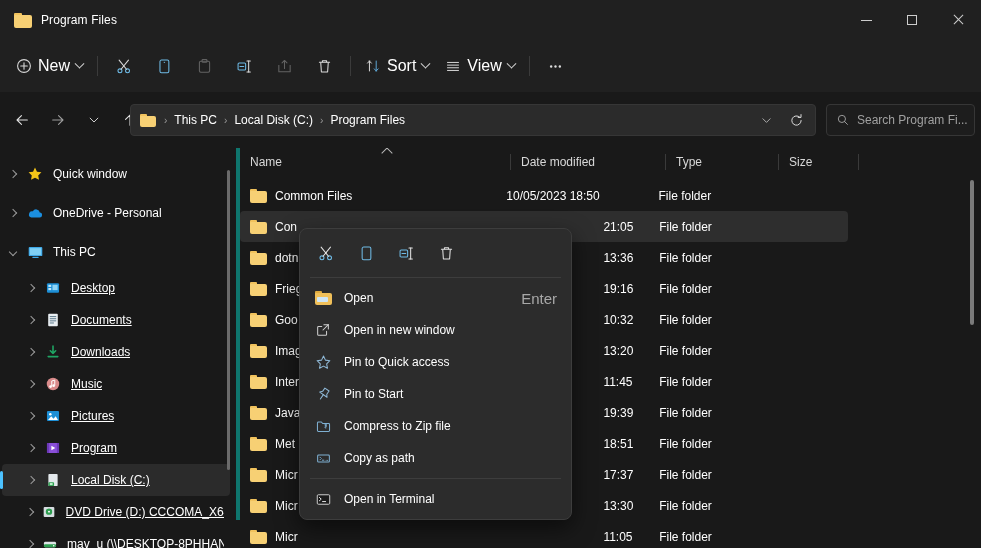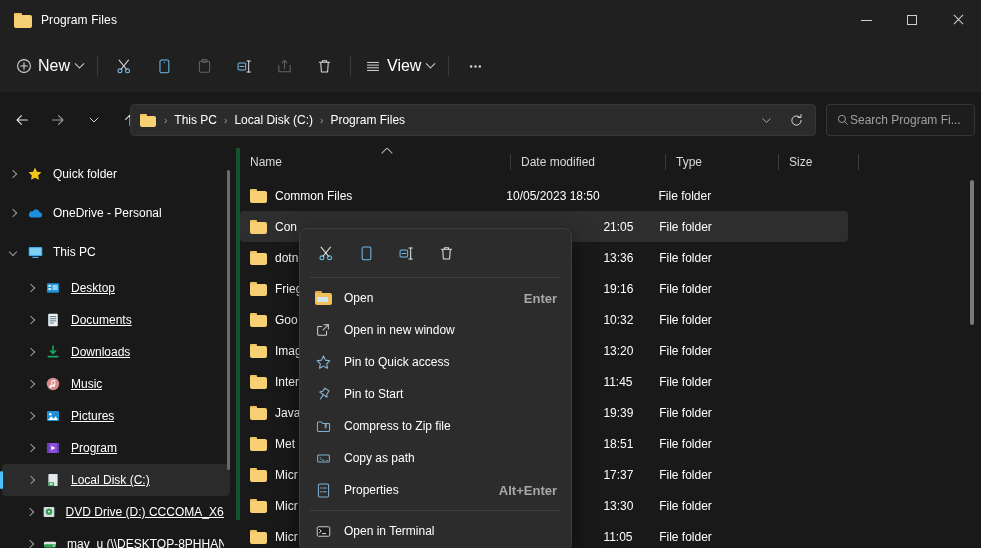--- a/index.html
+++ b/index.html
@@ -4,21 +4,21 @@
 <style>
   * { box-sizing: border-box; margin: 0; padding: 0; }
   html, body {
     width: 981px; height: 548px;
     background: #191919;
     font-family: "Liberation Sans", sans-serif;
     overflow: hidden;
     color: #ffffff;
     -webkit-font-smoothing: antialiased;
   }
-  #app { position: relative; width: 981px; height: 520px; background: #14532d; }
+  #app { position: relative; width: 981px; height: 520px; background: #0f766e; }
 
   
   .titlebar {
     position: absolute; left: 0; top: 0; width: 981px; height: 40px;
     background: #202020; display: flex; align-items: center;
   }
   .title-folder-icon { margin-left: 14px; width: 18px; height: 15px; position: relative; }
   .title-folder-icon .fb { position: absolute; left:0; top:2px; width:18px; height:13px; background:#f7d074; border-radius:1px 2px 2px 2px; }
   .title-folder-icon .ft { position: absolute; left:0; top:0px; width:8px; height:4px; background:#f1c25c; border-radius:1px 1px 0 0; }
   .title-text { margin-left: 9px; font-size: 12px; color: #ffffff; letter-spacing: .1px; }
@@ -75,21 +75,21 @@
   .crumb-sep { color: #9a9a9a; font-size: 10px; padding: 0 2px; }
   .ab-right { margin-left: auto; display: flex; align-items: center; }
   .ab-chev { width: 28px; height: 28px; display:flex; align-items:center; justify-content:center; }
   .ab-refresh { width: 32px; height: 28px; display:flex; align-items:center; justify-content:center; margin-right:3px; }
   .searchbox {
     position: absolute; left: 826px; top: 104px; width: 149px; height: 32px;
     background: #1d1d1d; border: 1px solid #363636; border-radius: 4px;
     display: flex; align-items: center; overflow: hidden;
   }
   .search-ico { margin-left: 9px; display:flex; }
-  .search-ph { font-size: 12px; color: #a0a0a0; white-space: nowrap; }
+  .search-ph { margin-left: 7px; font-size: 12px; color: #a0a0a0; white-space: nowrap; }
 
   
   .sidebar {
     position: absolute; left: 0; top: 148px; width: 236px; height: 400px;
     background: #191919; overflow: hidden;
   }
   .side-item {
     height: 32px; display: flex; align-items: center; border-radius: 4px;
     margin: 0 6px 0 2px; padding-right: 6px; color: #ffffff; font-size: 12px;
     position: relative;
@@ -155,21 +155,21 @@
   .ctx-qbtn {
     width: 40px; height: 32px; border-radius: 4px; display: flex;
     align-items: center; justify-content: center;
   }
   .ctx-sep { height: 1px; background: #3d3d3d; margin: 4px 10px; }
   .ctx-item {
     height: 32px; display: flex; align-items: center; border-radius: 4px;
     margin: 0 4px; padding: 0 8px; font-size: 12px; color: #ffffff;
   }
   .ctx-ico { width: 22px; display: flex; align-items: center; justify-content: center; margin-right: 10px; }
-  .ctx-accel { margin-left: auto; font-size: 13px; color: #a8a8a8; padding-right: 2px; font-weight: bold; }
+  .ctx-accel { margin-left: auto; font-size: 15px; color: #a8a8a8; padding-right: 2px; }
   .ctx-folder { width: 17px; height: 14px; position: relative; }
   .ctx-folder .fb { position:absolute; left:0; top:2px; width:17px; height:12px; background:#f0c05a; border-radius:1px 2px 2px 2px; }
   .ctx-folder .ft { position:absolute; left:0; top:0; width:7px; height:4px; background:#e0ab3f; border-radius:1px 1px 0 0; }
   .ctx-folder .fp { position:absolute; left:2px; top:6px; width:11px; height:5px; background:#cfe6f7; border-radius:1px;}
 </style>
 </head>
 <body>
 
 <div id="app">
 
@@ -245,20 +245,28 @@
     <div class="cb-item cb-icon-btn">
       <svg class="ic" width="17" height="17" viewBox="0 0 18 18">
         <path d="M3.6 4.6h10.8" stroke="#dcdcdc" stroke-width="1.1" stroke-linecap="round"></path>
         <path d="M5 4.6l.7 10.2h6.6l.7-10.2" fill="none" stroke="#dcdcdc" stroke-width="1.1" stroke-linejoin="round"></path>
         <path d="M6.8 4.6V2.8h4.4v1.8" fill="none" stroke="#dcdcdc" stroke-width="1.1" stroke-linejoin="round"></path>
       </svg>
     </div>
 
     <div class="cb-sep"></div>
 
+    <div class="cb-item">
+      <svg class="ic" width="16" height="16" viewBox="0 0 18 18">
+        <path d="M5 3.4v11.2M5 3.4L2.8 5.8M5 3.4l2.2 2.4" fill="none" stroke="#dcdcdc" stroke-width="1.1" stroke-linecap="round" stroke-linejoin="round"></path>
+        <path d="M12.6 14.6V3.4M12.6 14.6l2.2-2.4M12.6 14.6l-2.2-2.4" fill="none" stroke="#5fa8d8" stroke-width="1.1" stroke-linecap="round" stroke-linejoin="round"></path>
+      </svg>
+      <span class="cb-label">Sort</span>
+      <span class="chev"></span>
+    </div>
 
     <div class="cb-item">
       <svg class="ic" width="16" height="16" viewBox="0 0 18 18">
         <path d="M2.8 5h12.4M2.8 8h12.4M2.8 11h12.4M2.8 14h12.4" stroke="#dcdcdc" stroke-width="1.1" stroke-linecap="round"></path>
       </svg>
       <span class="cb-label">View</span>
       <span class="chev"></span>
     </div>
 
     <div class="cb-sep"></div>
@@ -337,21 +345,21 @@
 
     <div class="side-item" style="margin-top:10px">
       <div class="twisty">
           <div class="tw"></div>
         </div>
       <div class="side-ico">
         <svg width="16" height="16" viewBox="0 0 18 18">
             <path d="M9 1.8l2.2 4.6 5 .7-3.6 3.5.9 5-4.5-2.4-4.5 2.4.9-5L1.8 7.1l5-.7z" fill="#f5c518"></path>
           </svg>
       </div>
-      <span class="side-label">Quick folder</span>
+      <span class="side-label">Quick window</span>
     </div>
 
     <div class="side-item" style="margin-top:7px">
       <div class="twisty">
           <div class="tw"></div>
         </div>
       <div class="side-ico">
         <svg width="17" height="17" viewBox="0 0 18 18">
             <path d="M4.6 13.2h8.6a2.6 2.6 0 0 0 .3-5.2 3.9 3.9 0 0 0-7.3-1.3 2.9 2.9 0 0 0-1.6 6.5z" fill="#1b8fe0"></path>
           </svg>
@@ -776,32 +784,20 @@
           <rect x="2.8" y="5.4" width="12.4" height="7.4" rx="1" fill="none" stroke="#7fb0d2" stroke-width="1.1"></rect>
           <path d="M5.2 7.6l1.4 1.4-1.4 1.4M7.8 10.8h1.6" stroke="#7fb0d2" stroke-width="1" stroke-linecap="round" stroke-linejoin="round"></path>
           <circle cx="11.8" cy="10.8" r=".55" fill="#7fb0d2"></circle>
           <circle cx="13.2" cy="10.8" r=".55" fill="#7fb0d2"></circle>
         </svg>
       </span>
       <span>Copy as path</span>
       <span class="ctx-accel"></span>
     </div>
 
-    <div class="ctx-item">
-      <span class="ctx-ico">
-        <svg width="17" height="17" viewBox="0 0 18 18">
-          <rect x="3.6" y="2.2" width="10.8" height="13.6" rx="1.2" fill="none" stroke="#7fb0d2" stroke-width="1.1"></rect>
-          <circle cx="6.4" cy="6.4" r=".85" fill="#7fb0d2"></circle>
-          <circle cx="6.4" cy="10.4" r=".85" fill="#7fb0d2"></circle>
-          <path d="M8.4 6.4h3.6M8.4 10.4h3.6" stroke="#7fb0d2" stroke-width="1" stroke-linecap="round"></path>
-        </svg>
-      </span>
-      <span>Properties</span>
-      <span class="ctx-accel">Alt+Enter</span>
-    </div>
 
     <div class="ctx-sep"></div>
 
     <div class="ctx-item">
       <span class="ctx-ico">
         <svg width="17" height="17" viewBox="0 0 18 18">
           <rect x="2.4" y="4" width="13.2" height="10" rx="1.1" fill="#1c1c1c" stroke="#cfcfcf" stroke-width="1.05"></rect>
           <path d="M4.6 6.8l2 1.8-2 1.8M8 11.2h3.2" stroke="#e8e8e8" stroke-width="1.05" stroke-linecap="round" stroke-linejoin="round"></path>
         </svg>
       </span>

